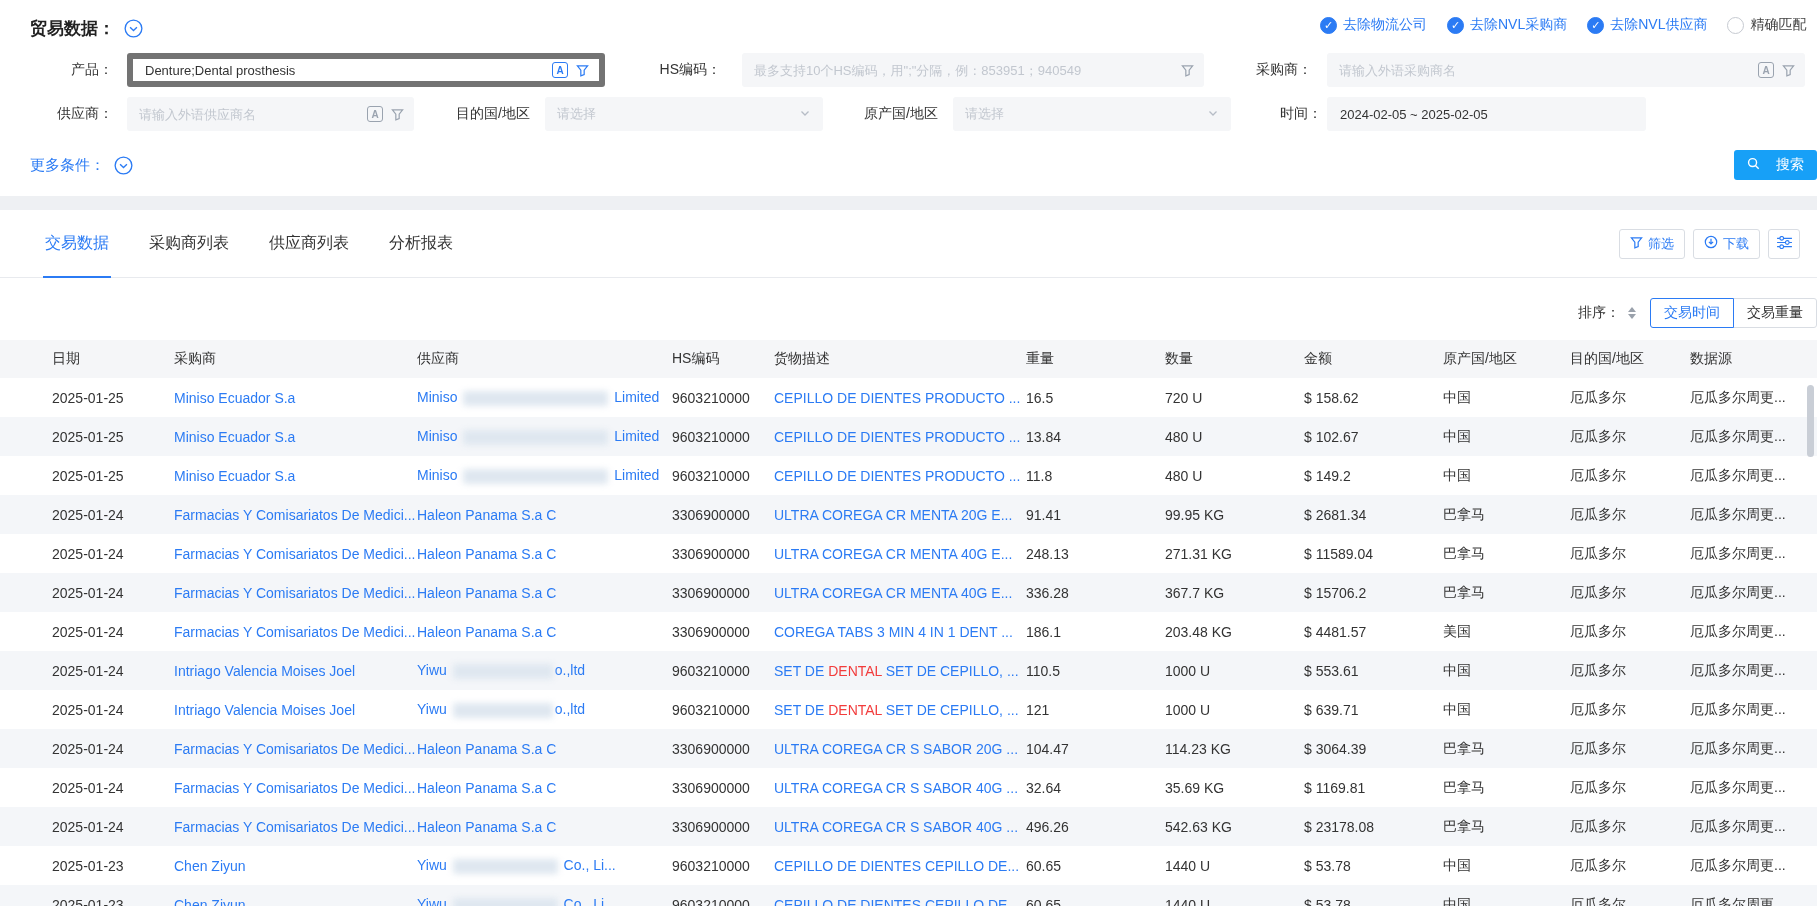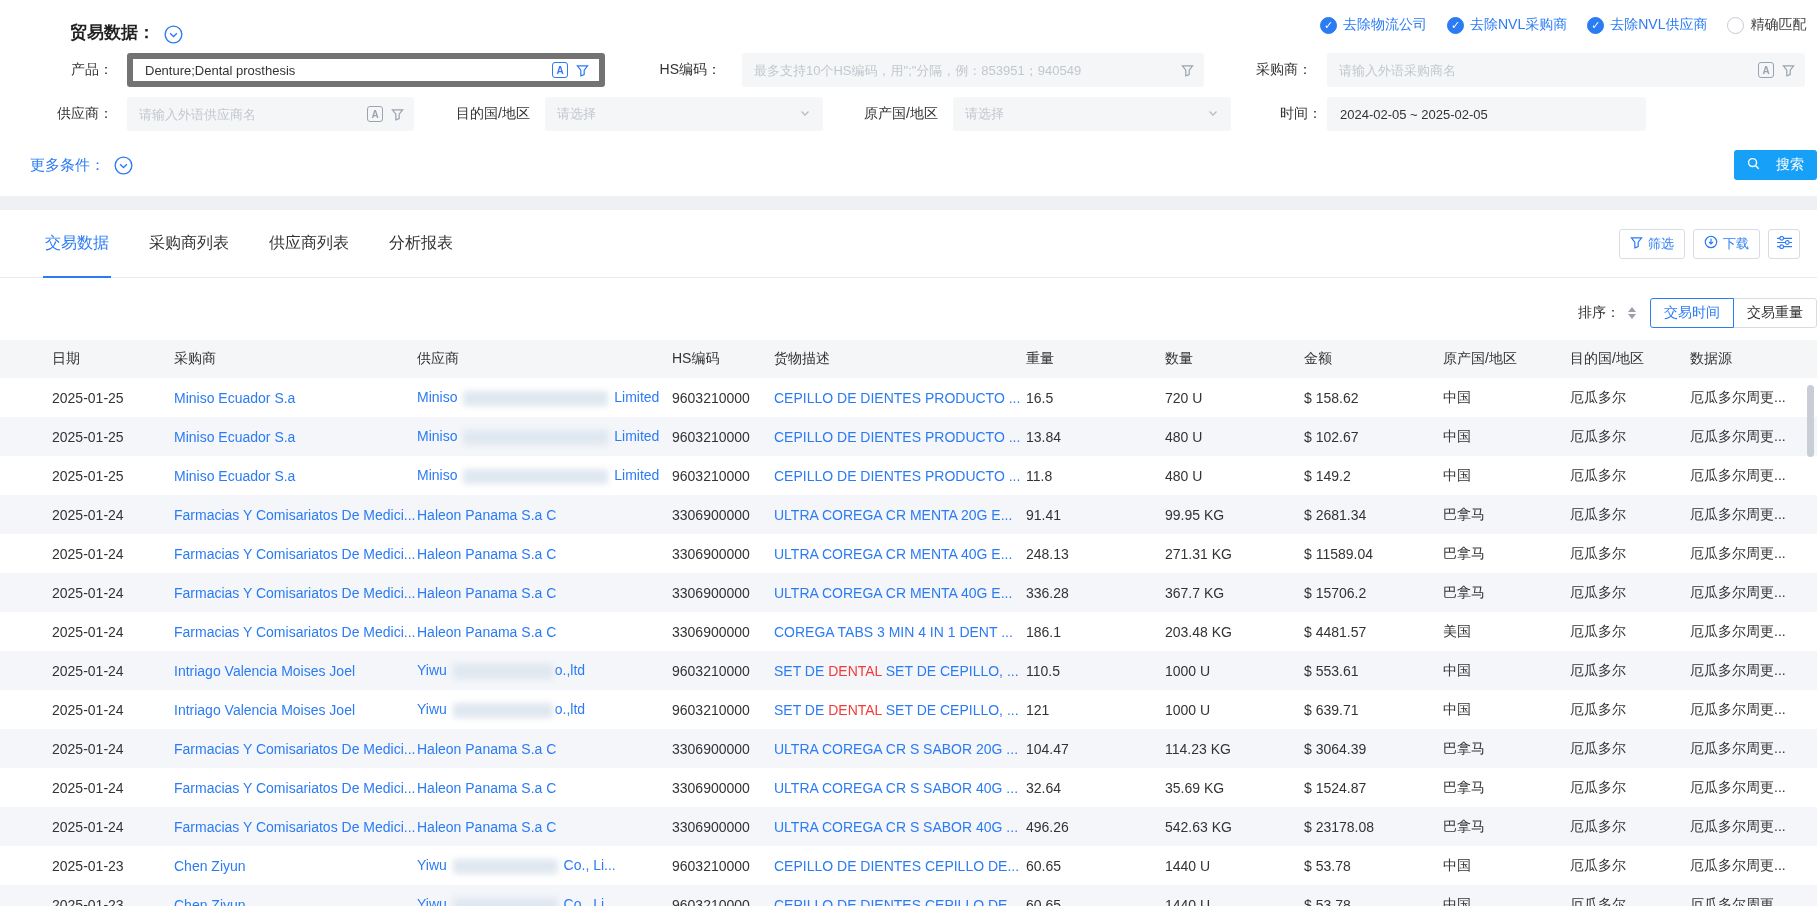--- a/index.html
+++ b/index.html
@@ -12,21 +12,21 @@
     --txt:#333;
   }
   *{box-sizing:border-box;}
   body{
     margin:0; width:1817px; height:906px; overflow:hidden; position:relative;
     background:#eef0f3; color:var(--txt);
     font-family:"Liberation Sans","DejaVu Sans",sans-serif; font-size:14px;
   }
   
   .filter-card{background:#fff; padding:12px 0 14px; position:relative;}
-  .head-row{display:flex; align-items:flex-end; padding-left:30px; height:32px;margin-left:40px;}
+  .head-row{display:flex; align-items:center; padding-left:30px; height:32px;}
   .page-title{font-size:17px; font-weight:700; color:#222;}
   .chev-circle{margin-left:9px; color:var(--blue); display:inline-flex; cursor:pointer;}
   .toggle-group{position:absolute; left:1320px; top:16px; display:flex; gap:20px; align-items:center; white-space:nowrap;}
   .toggle{display:inline-flex; align-items:center; gap:6px; cursor:pointer;}
   .chk{width:17px;height:17px;border-radius:50%;border:1px solid #c6cad1;background:#fff;color:#fff;
        font-size:11px;display:flex;align-items:center;justify-content:center;flex:none;}
   .chk.on{background:var(--blue);border-color:var(--blue);}
   .tglabel{font-size:14px;color:var(--blue);}
   .toggle.off .tglabel{color:#444;}
   .frow{display:flex; align-items:center; padding-left:30px; margin-top:8px; height:36px;}
@@ -429,21 +429,21 @@
           <td>厄瓜多尔周更...</td>
         </tr>
         <tr>
           <td>2025-01-24</td>
           <td><a class="cell-link"><span>Farmacias Y Comisariatos De Medici...</span></a></td>
           <td><a class="cell-link"><span>Haleon Panama S.a C</span></a></td>
           <td>3306900000</td>
           <td><a class="cell-link"><span>ULTRA COREGA CR S SABOR 40G ...</span></a></td>
           <td>32.64</td>
           <td>35.69 KG</td>
-          <td>$ 1524.87</td>
+          <td>$ 1169.81</td>
           <td>巴拿马</td>
           <td>厄瓜多尔</td>
           <td>厄瓜多尔周更...</td>
         </tr>
         <tr>
           <td>2025-01-24</td>
           <td><a class="cell-link"><span>Farmacias Y Comisariatos De Medici...</span></a></td>
           <td><a class="cell-link"><span>Haleon Panama S.a C</span></a></td>
           <td>3306900000</td>
           <td><a class="cell-link"><span>ULTRA COREGA CR S SABOR 40G ...</span></a></td>

